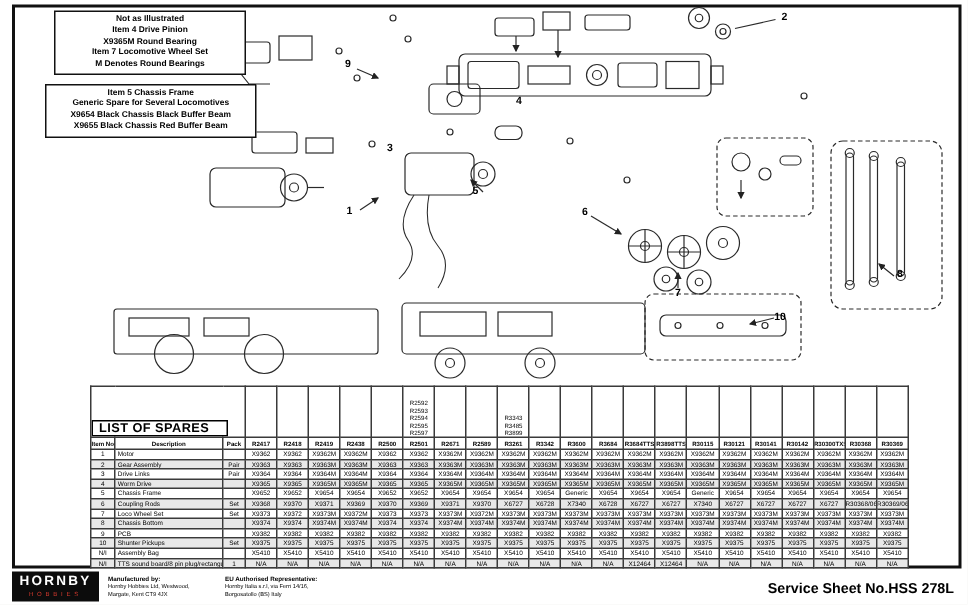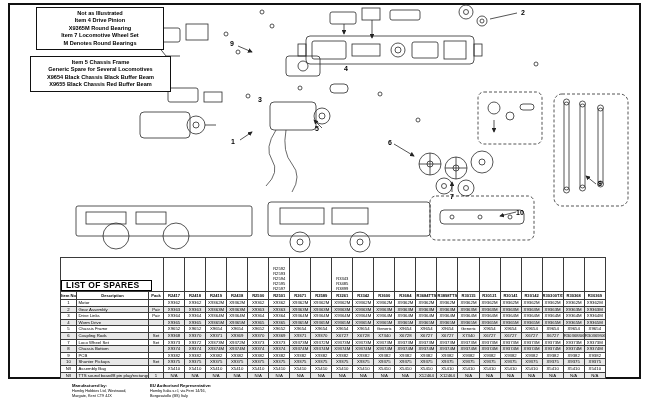--- a/index.html
+++ b/index.html
@@ -587,23 +587,28 @@
             <td>N/A</td>
             <td>N/A</td>
             <td>N/A</td>
             <td>N/A</td>
             <td>N/A</td>
           </tr>
         </tbody>
     </table>
   </div>
 
+  <div class="brand-box">
+    <div class="brand-main">HORNBY</div>
+    <div class="brand-sub">HOBBIES</div>
+  </div>
   <div class="mfg">
     <div class="small-label">Manufactured by:</div>
     <div>Hornby Hobbies Ltd, Westwood,</div>
     <div>Margate, Kent CT9 4JX</div>
   </div>
   <div class="eu">
     <div class="small-label">EU Authorised Representative:</div>
     <div>Hornby Italia s.r.l, via Ferri 14/16,</div>
     <div>Borgosatollo (BS) Italy</div>
   </div>
+  <div class="sheet-no">Service Sheet No.HSS 278L</div>
 </div>
 
 </body></html>

